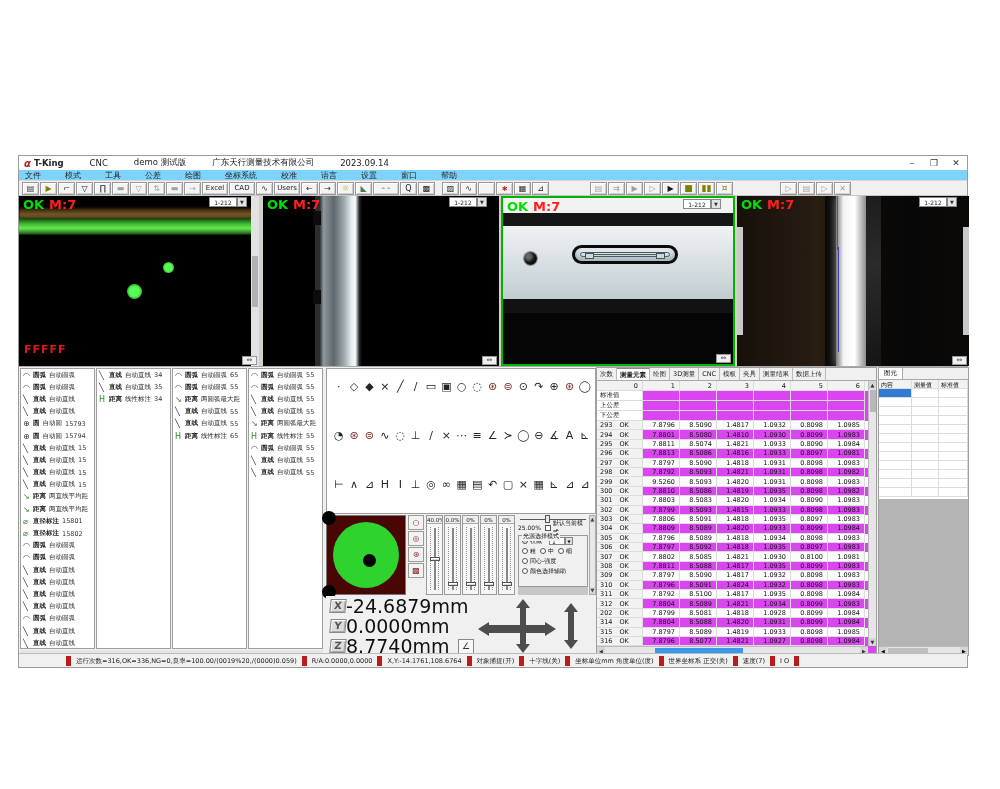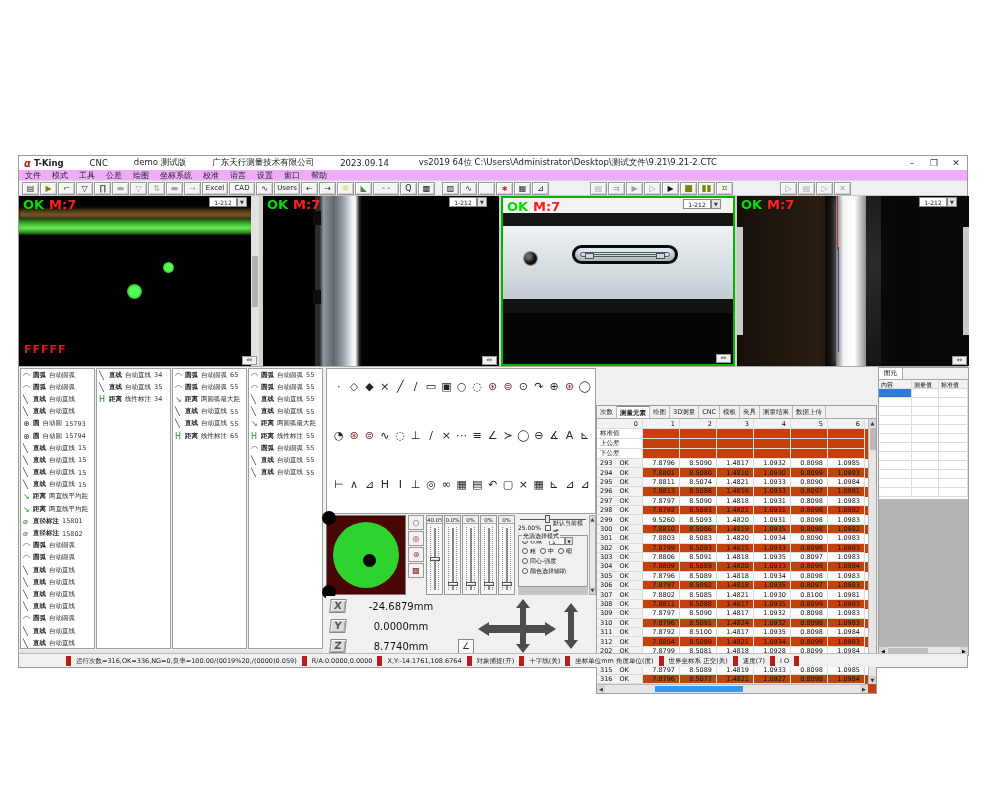--- a/index.html
+++ b/index.html
@@ -12,22 +12,22 @@
   .titlebar { height:14px; background:#fff; display:flex; align-items:center;
               font-size:8.5px; color:#222; white-space:nowrap; }
   .logo { color:#b02020; font-weight:bold; font-style:italic; font-size:10px; margin:0 3px 0 5px; }
   .t-app { font-weight:bold; }
   .tseg { margin-left:26px; }
   .tpath { margin-left:30px; }
   .wctl { margin-left:auto; display:flex; }
   .wc { width:22px; height:13px; text-align:center; font-size:9px; line-height:12px; color:#333; }
 
   
-  .menubar { height:11px; background:#f0abfc; border-bottom:1px solid #d8d8d8;
-             display:flex; align-items:center; font-size:8px; color:#222; padding-left:6px; }
+  .menubar { height:11px; background:#7dd3fc; border-bottom:1px solid #d8d8d8;
+             display:flex; align-items:center; font-size:8px; color:#222; padding-left:6px;gap:13px; }
   .menuitem { margin-right:11px; }
 
   
   .toolbar { height:15px; background:#f0f0f0; border-bottom:1px solid #c8c8c8;
              display:flex; align-items:center; padding-left:3px; }
   .tb { height:13px; min-width:17px; margin-right:1px; background:#f4f4f4;
         border:1px solid #999; box-shadow:inset 1px 1px #fff, inset -1px -1px #cfcfcf;
         font-size:8px; line-height:11px; text-align:center; color:#222; padding:0 2px; }
   .tb.txt { font-size:7px; min-width:26px; }
   .tb.g  { color:#9f9f9f; }
@@ -162,36 +162,36 @@
   .lvscr .a { height:7px; font-size:5px; line-height:7px; text-align:center; color:#444; background:#d8d8d8;}
   .lvscr .a.b { position:absolute; bottom:0; left:0; right:0; }
 
   
   .coordpanel { position:absolute; left:0; top:229px; width:270px; height:60px; background:#f0f0f0; }
   .crow { position:absolute; left:4px; height:18px; display:flex; align-items:center; }
   .cr0{top:1px;} .cr1{top:21px;} .cr2{top:41px;}
   .cico { width:16px; height:14px; background:#dcdcdc; border:1px solid #888;
           box-shadow:inset 1px 1px #fff, inset -1px -1px #aaa; color:#555; font-size:10px;
           font-weight:bold; text-align:center; line-height:12px; transform:skewX(-6deg); }
-  .cval { width:110px; text-align:center; font-size:10px; color:#101010; }
+  .cval { width:110px; text-align:left; font-size:19px; color:#101010; }
   .zbtn { position:absolute; left:132px; top:43px; width:16px; height:15px; background:#f8f8f8;
           border:1px solid #888; font-size:9px; line-height:13px; text-align:center; color:#334; }
   .harr { position:absolute; left:152px; top:26px; width:78px; height:14px; display:flex; }
   .harr .tl { border-top:7px solid transparent; border-bottom:7px solid transparent; border-right:11px solid #4d4d4d; }
   .harr .bar { flex:1; margin:3px 0; background:#4d4d4d; }
   .harr .tr { border-top:7px solid transparent; border-bottom:7px solid transparent; border-left:11px solid #4d4d4d; }
   .varr { position:absolute; display:flex; flex-direction:column; width:14px; }
   .varr .tu { border-left:7px solid transparent; border-right:7px solid transparent; border-bottom:9px solid #4d4d4d; }
   .varr .bar { flex:1; margin:0 4px; background:#4d4d4d; }
   .varr .td { border-left:7px solid transparent; border-right:7px solid transparent; border-top:9px solid #4d4d4d; }
   .va1 { left:190px; top:3px; height:54px; }
   .va2 { left:238px; top:7px; height:46px; }
 
   
-  .dtable { position:absolute; left:577px; top:0; width:281px; height:289px; background:#c2410c; border:1px solid #9f9f9f;margin-top:38px; }
+  .dtable { position:absolute; left:577px; top:0; width:281px; height:289px; background:#d946ef; border:1px solid #9f9f9f; }
   .ttabs { display:flex; height:13px; background:#f0f0f0; border-bottom:1px solid #aaa; overflow:hidden; }
   .ttab { font-size:6.5px; line-height:12px; padding:0 3px; color:#222; border-right:1px solid #bbb; white-space:nowrap; }
   .ttab.sel { background:#fff; border-top:1px solid #888; font-weight:bold; }
   .tgrid { position:absolute; left:0; top:13px; right:8px; bottom:9px; overflow:hidden; }
   .trow { display:flex; }
   .trow.hd { height:10px; background:#f2f2f2; }
   .trow.tol { height:10px; }
   .trow.dat { height:9.4px; }
   .tc { border-right:1px solid #dcdcdc; border-bottom:1px solid #dcdcdc; font-size:6.5px;
         display:flex; align-items:center; justify-content:flex-end; padding-right:4px; color:#111; flex:none; }
@@ -234,21 +234,20 @@
 
 <div class="window">
 
   <div class="titlebar">
     <span class="logo">α</span>
     <span class="t-app">T-King</span>
     <span class="tseg">CNC</span>
     <span class="tseg">demo 测试版</span>
     <span class="tseg">广东天行测量技术有限公司</span>
     <span class="tseg">2023.09.14</span>
-    <span class="tpath">vs2019 64位  C:\Users\Administrator\Desktop\测试文件\9.21\9.21-2.CTC</span>
     <span class="wctl">
       <span class="wc">–</span>
       <span class="wc">❐</span>
       <span class="wc">✕</span>
     </span>
   </div>
 
   <div class="menubar" id="menubar">
       <span class="menuitem">文件</span>
       <span class="menuitem">模式</span>

